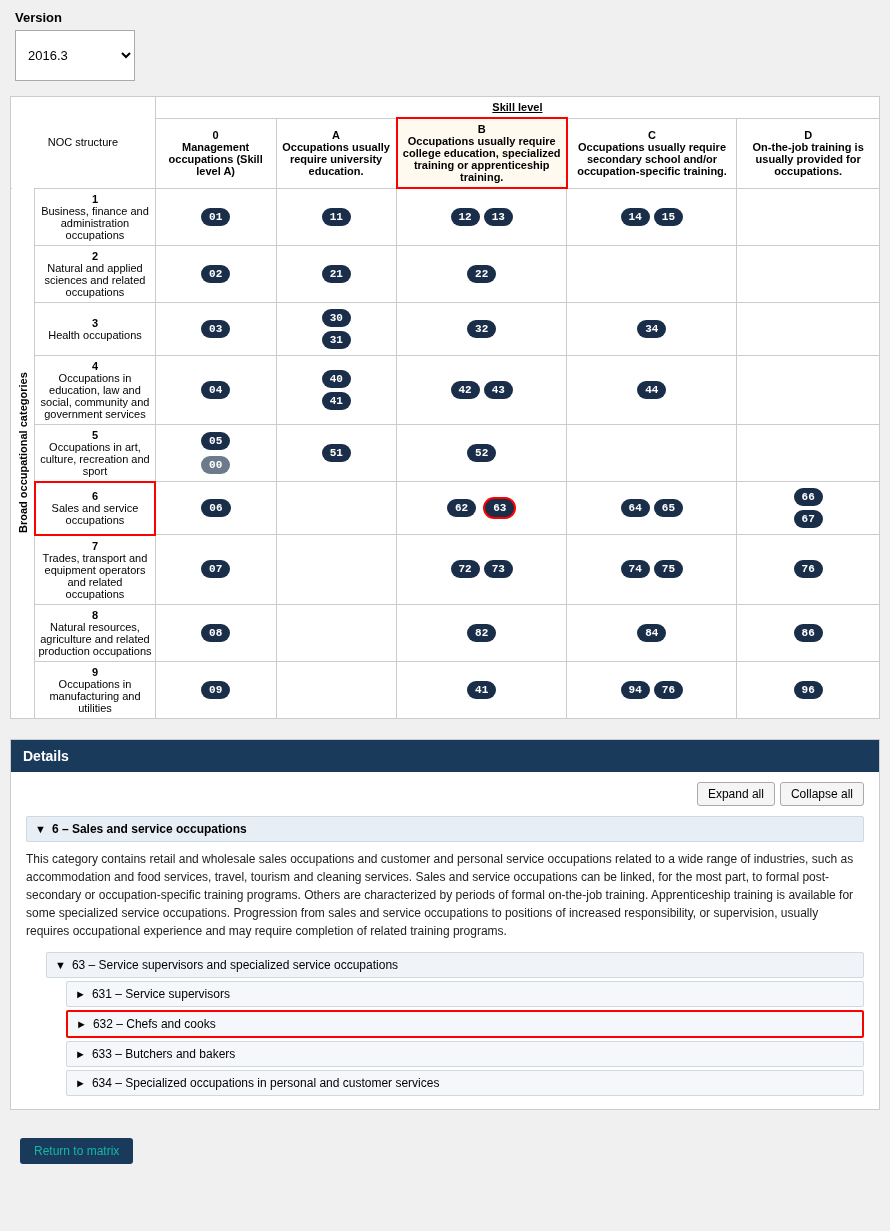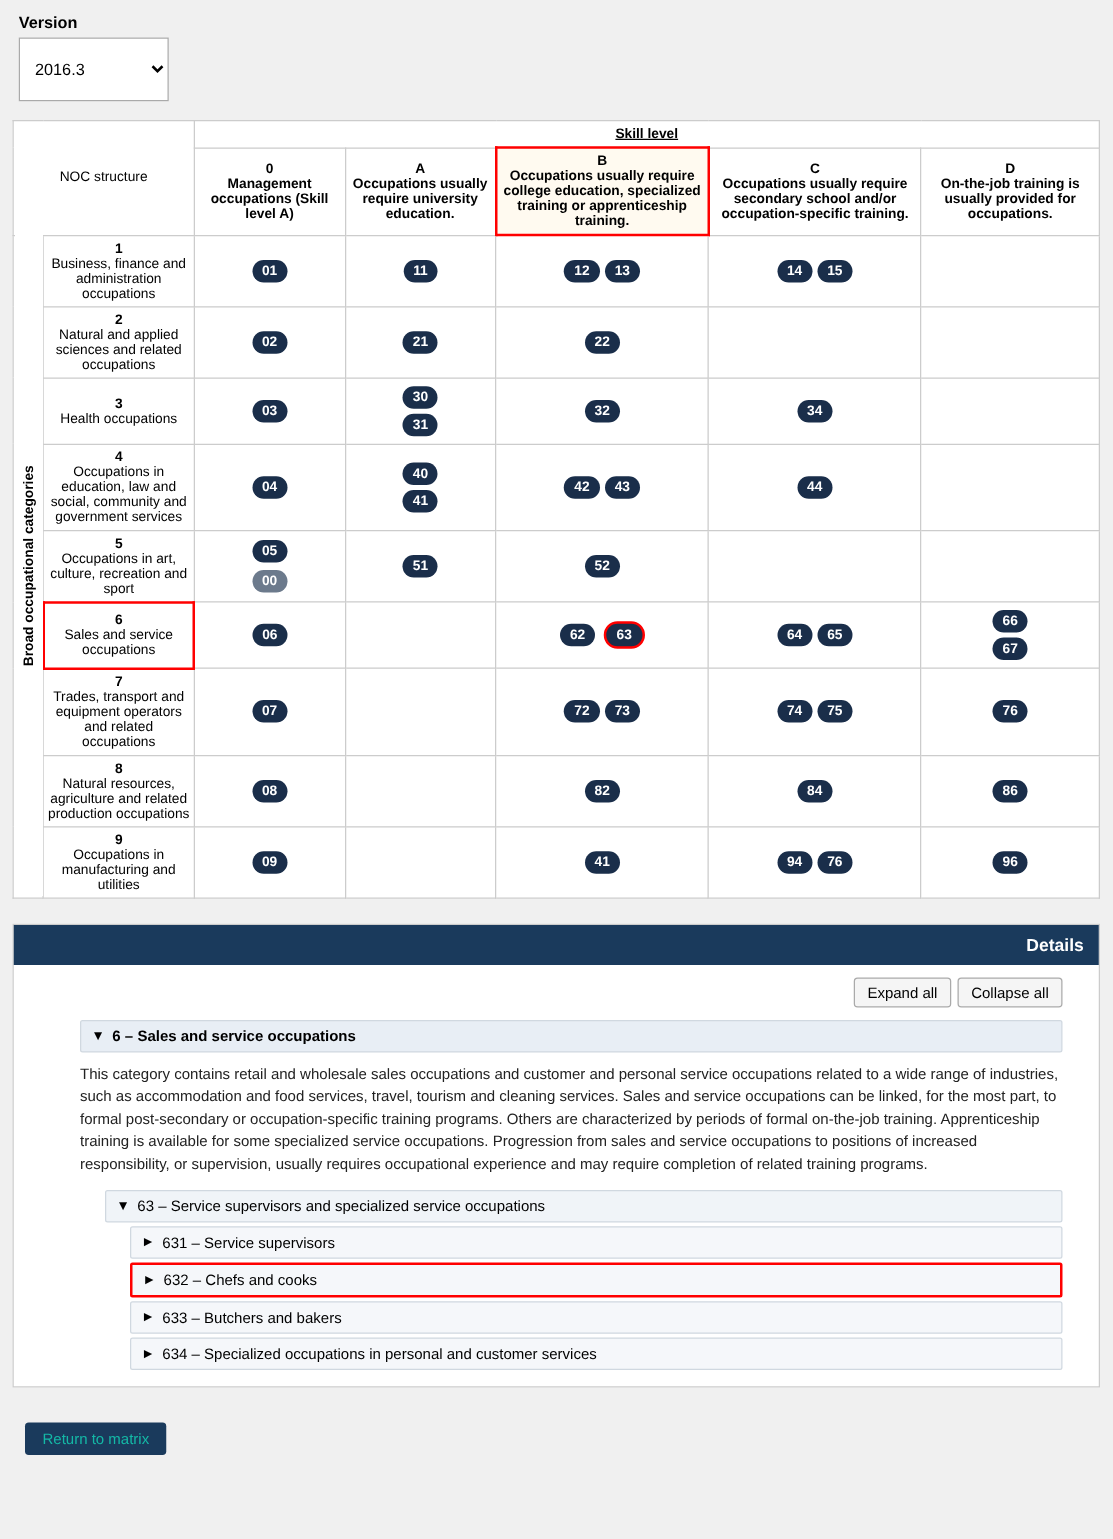--- a/index.html
+++ b/index.html
@@ -20,28 +20,28 @@
     .col-0 { width: 110px; }
     .col-a { width: 110px; }
     .col-b { width: 155px; background: #fff8f0; }
     .col-c { width: 155px; }
     .col-d { width: 130px; }
 
     .noc-structure-cell { background: #fff; font-weight: normal; font-size: 12px; padding: 6px; vertical-align: middle; }
 
     .row-label-cell { background: #fff; text-align: center; font-size: 11px; padding: 5px 4px; vertical-align: middle; width: 110px; }
 
-    .badge { display: inline-block; background: #1a2e4a; color: white; border-radius: 12px; padding: 3px 8px; font-size: 11px; font-weight: bold; margin: 2px; cursor: pointer; white-space: nowrap; }
+    .badge { display: inline-block; background: #1a2e4a; color: white; border-radius: 12px; padding: 3px 8px; font-size: 11px; font-weight: bold; margin: 2px; cursor: pointer; white-space: nowrap; font-family: Liberation Mono, monospace; }
     .badge.highlighted { border: 2px solid red; background: #1a2e4a; }
     .vertical-label-td { background: white; text-align: center; vertical-align: middle; writing-mode: vertical-rl; transform: rotate(180deg); font-size: 11px; font-weight: bold; padding: 4px; }
 
     
     .details-section { margin: 10px; background: white; border: 1px solid #ccc; }
-    .details-header { background: #1a3a5c; color: white; font-weight: bold; font-size: 14px; padding: 8px 12px; text-align: right; }
-    .details-body { padding: 10px 29px; margin-left: 24px; }
+    .details-header { background: #1a3a5c; color: white; font-weight: bold; font-size: 14px; padding: 8px 12px; }
+    .details-body { padding: 10px 15px; }
 
     .expand-collapse-row { display: flex; justify-content: flex-end; gap: 5px; margin-bottom: 10px; }
     .ec-btn { padding: 4px 10px; border: 1px solid #aaa; background: #f5f5f5; cursor: pointer; font-size: 12px; border-radius: 3px; }
 
     .tree-item { margin: 3px 0; }
     .tree-header { display: flex; align-items: center; padding: 5px 8px; background: #f0f4f8; border: 1px solid #d0d8e0; cursor: pointer; font-size: 12px; border-radius: 2px; }
     .tree-header .arrow { margin-right: 6px; font-size: 11px; }
     .tree-children { margin-left: 20px; margin-top: 3px; }
     .tree-header.level1 { background: #e8eef5; font-weight: bold; }
     .tree-header.level2 { background: #f0f4f8; }

